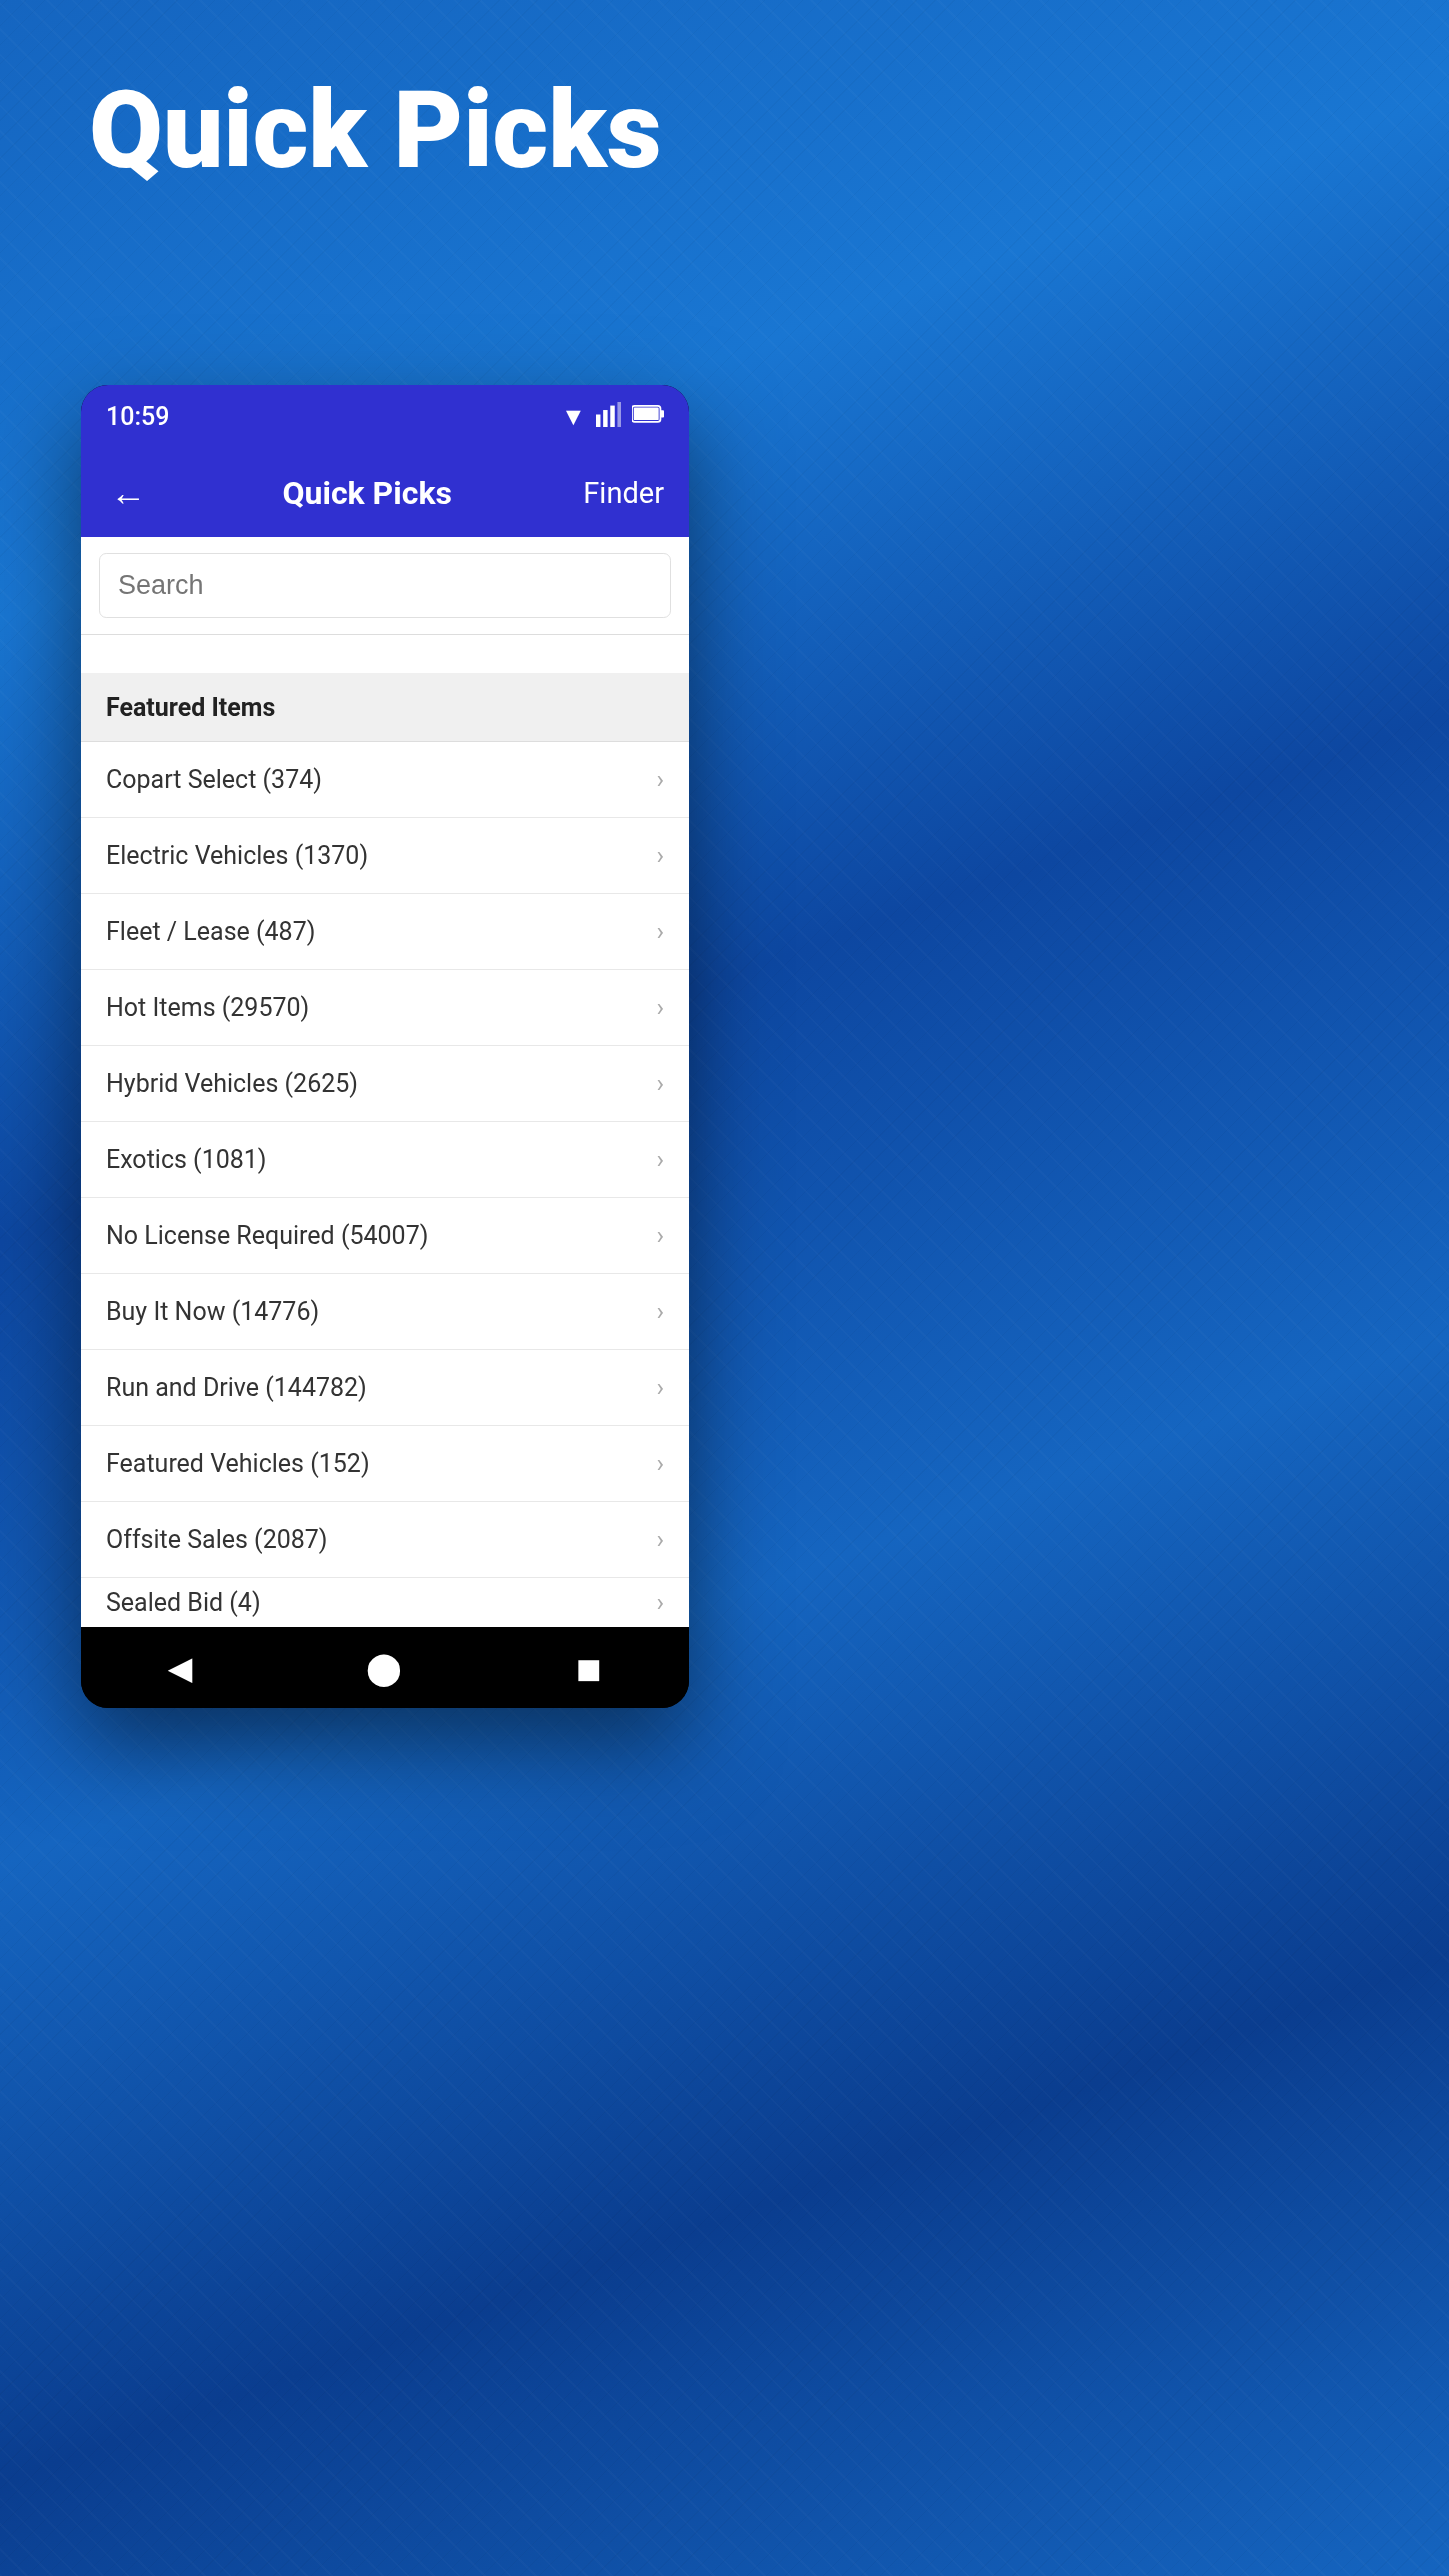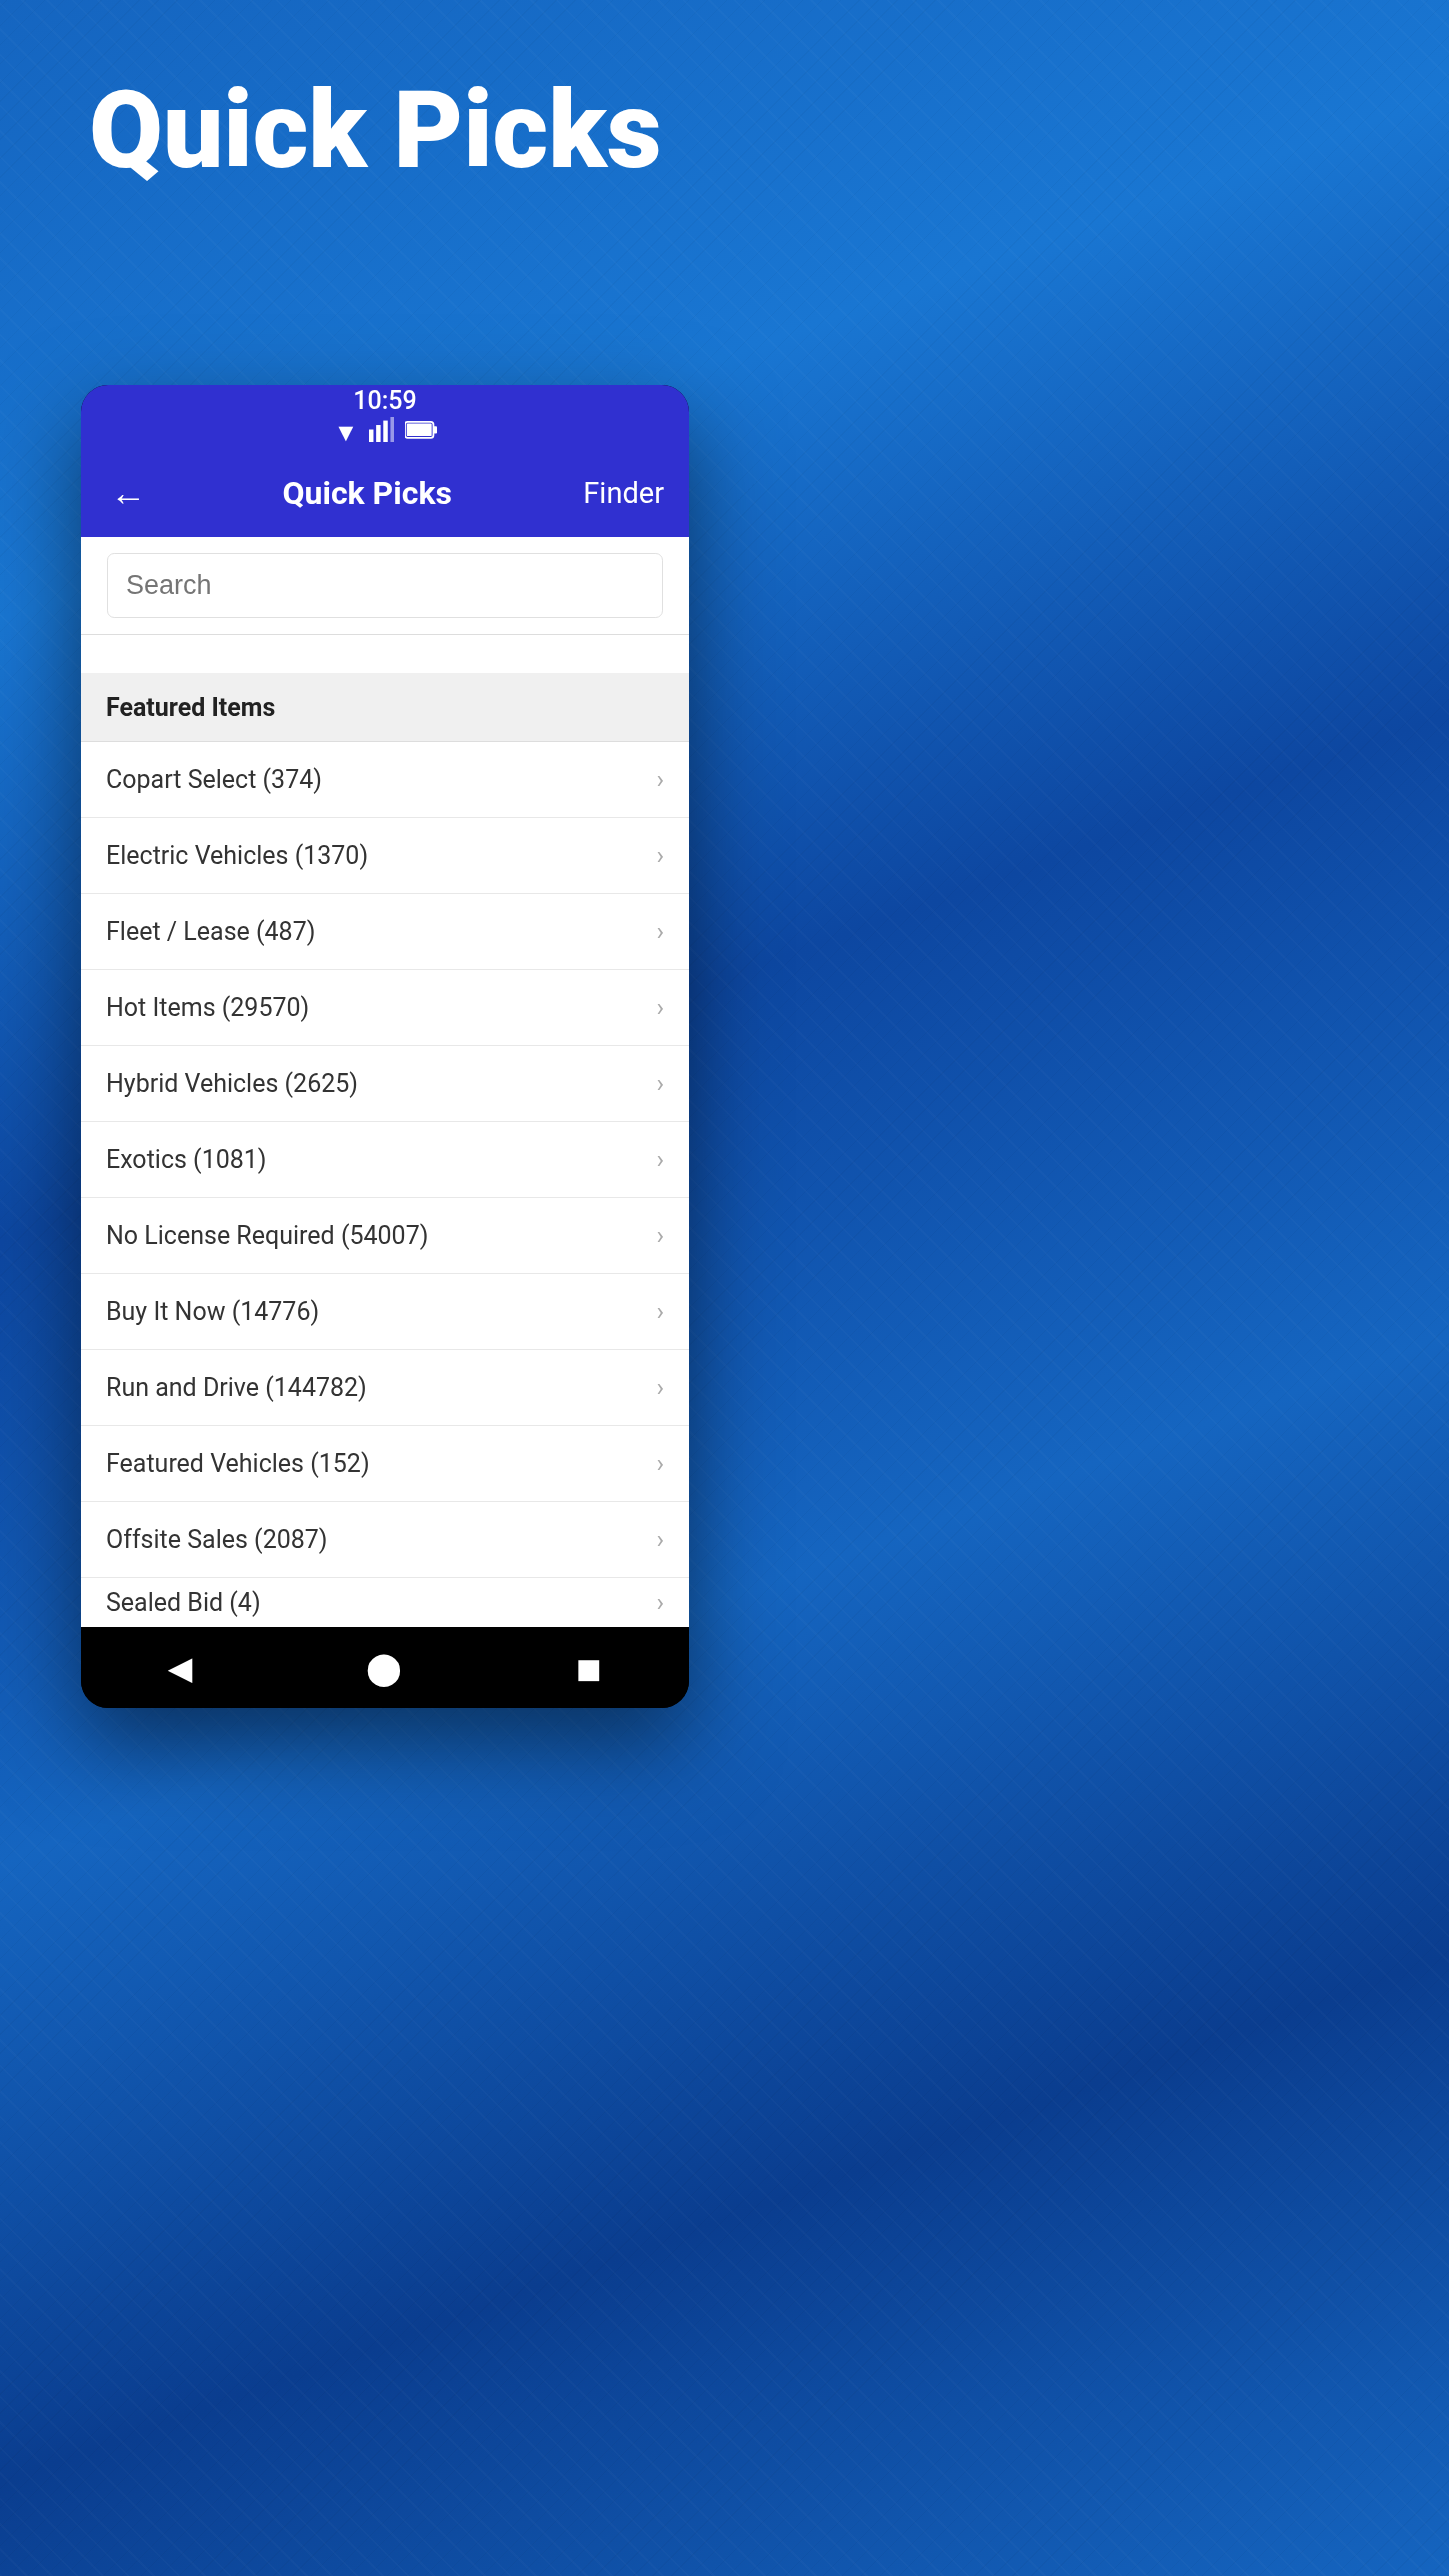--- a/index.html
+++ b/index.html
@@ -84,21 +84,20 @@
     }
 
     
     .status-bar {
       background: #3030d0;
       display: flex;
       justify-content: space-between;
       align-items: center;
       padding: 1px 25px;
       height: 63px;
-      flex-direction: column;
     }
 
     .status-time {
       color: #ffffff;
       font-size: 25px;
       font-weight: 500;
     }
 
     .status-icons {
       display: flex;
@@ -146,21 +145,21 @@
 
     .finder-btn {
       color: #ffffff;
       font-size: 29px;
       font-weight: 400;
     }
 
     
     .search-container {
       background: #ffffff;
-      padding: 16px 26px;
+      padding: 16px 18px;
       border-bottom: 0.9px solid #ddd;
     }
 
     .search-input {
       width: 100%;
       background: #ffffff;
       border: 1.3px solid #e0e0e0;
       border-radius: 7.2px;
       padding: 16px 18px;
       font-size: 27px;

